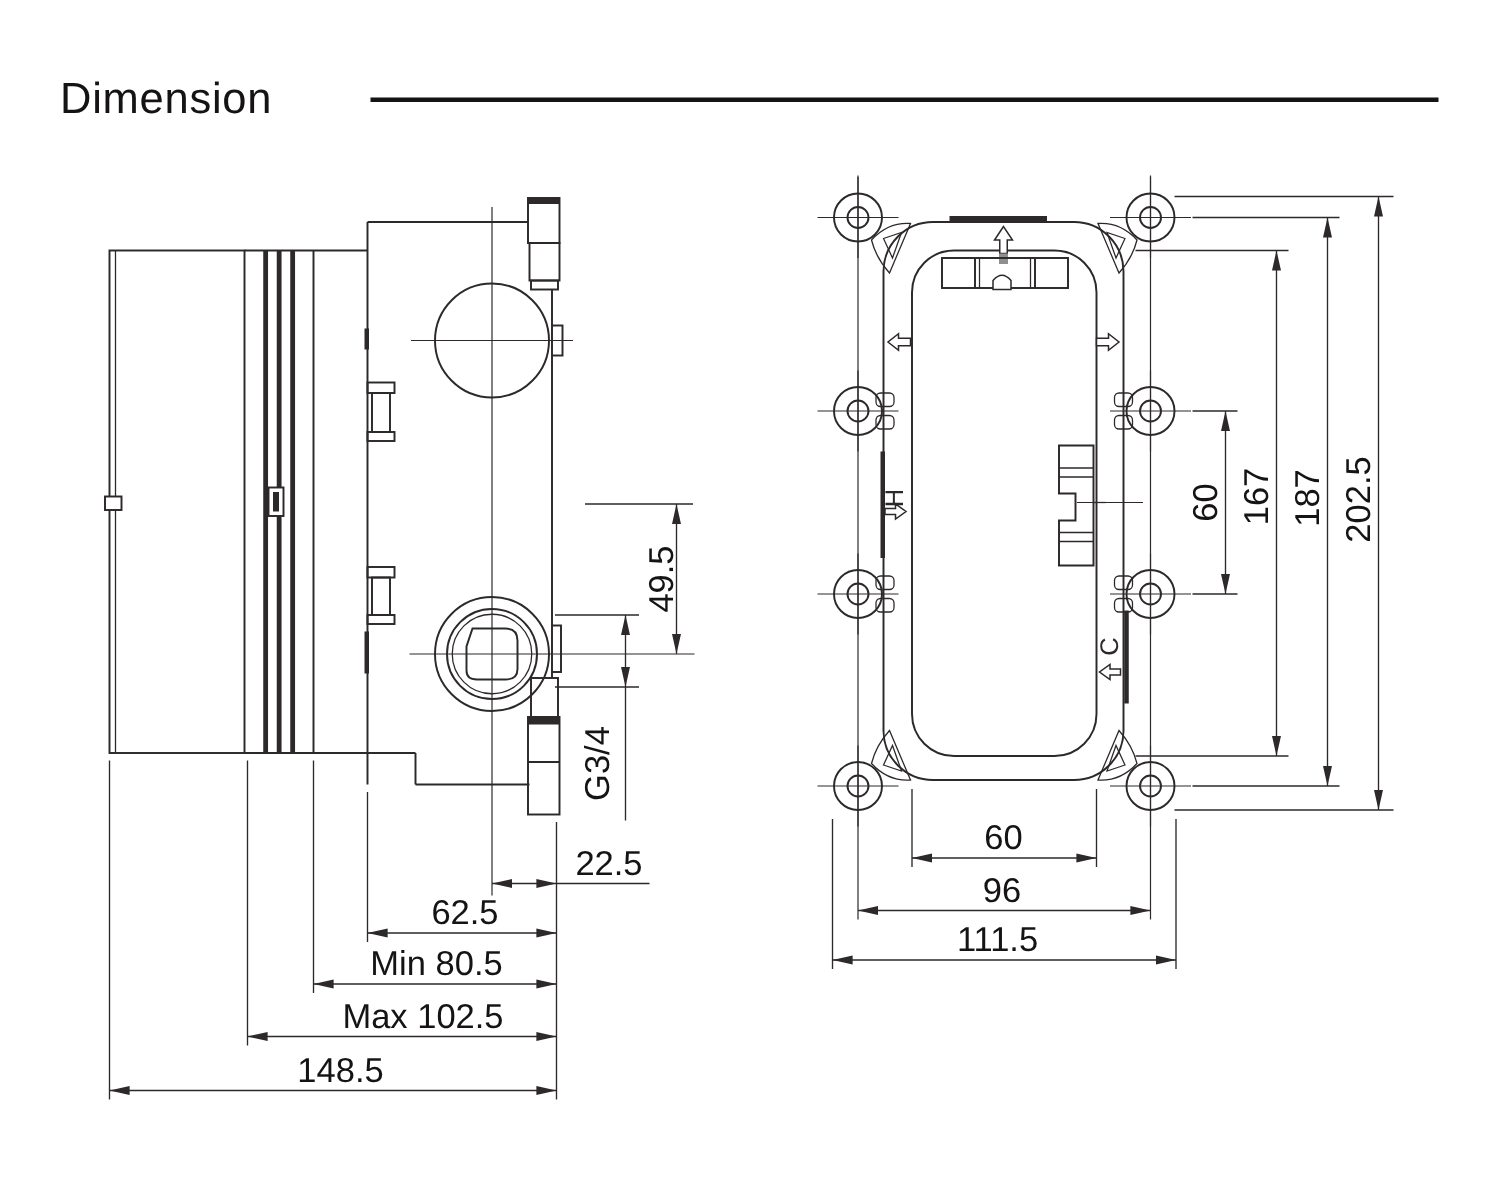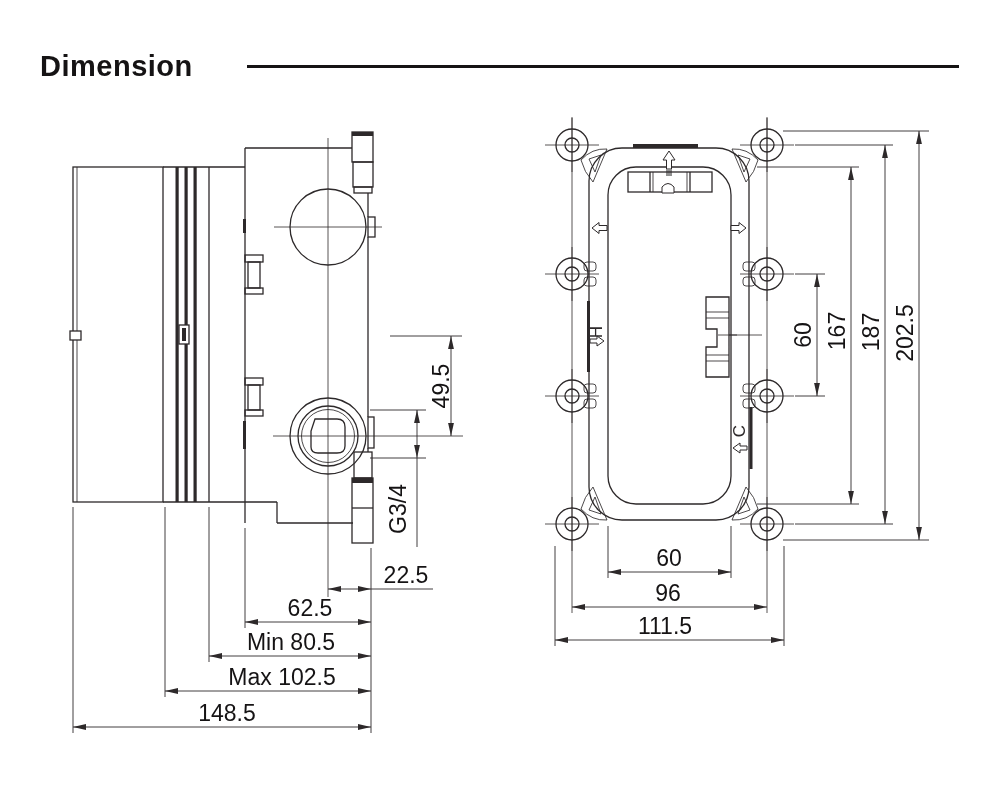--- a/index.html
+++ b/index.html
@@ -7,21 +7,21 @@
     --text: #151314;
     --background: #ffffff;
     --accent-gray: #8f8f8f;
   }
   * { margin: 0; padding: 0; box-sizing: border-box; }
   html, body { width: 1000px; height: 800px; background: var(--background); }
   body { position: relative; font-family: "Liberation Sans", sans-serif; overflow: hidden; }
 
   .page-title {
     position: absolute; left: 40px; top: 50px;
-    font-size: 29px; font-weight: 700; letter-spacing: 0.5px;
+    font-size: 29px; font-weight: 400; letter-spacing: 0.5px;
     color: var(--text);
   }
   .title-rule {
     position: absolute; left: 247px; top: 65px; width: 712px; height: 3px;
     background: var(--text);
   }
   svg.drawing { position: absolute; left: 0; top: 0; }
 
   
   .ol  { fill: none; stroke: var(--line); stroke-width: 1.3; }  

